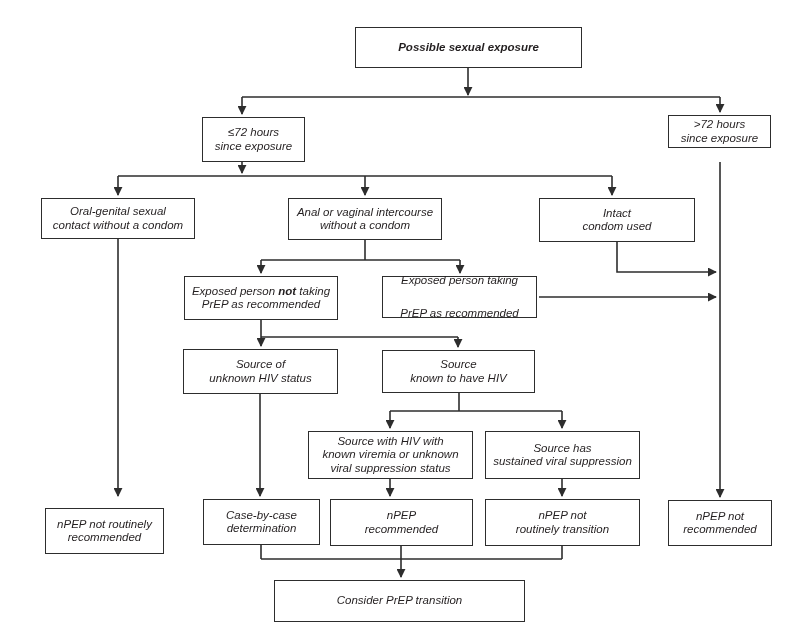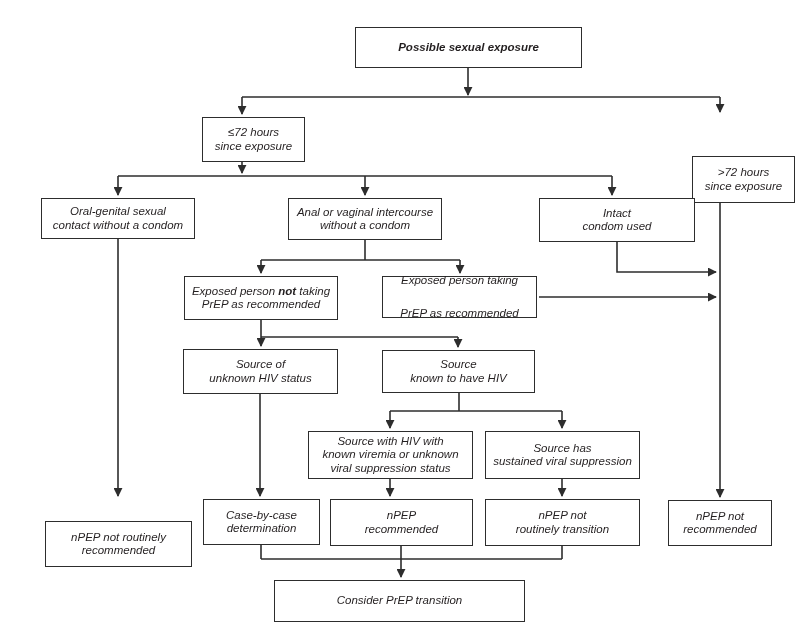--- a/index.html
+++ b/index.html
@@ -77,21 +77,21 @@
 
   <div class="node bold" style="left:355px;top:27px;width:227px;height:41px;">
     <span class="ln">Possible sexual exposure</span>
   </div>
 
   <div class="node" style="left:190px;top:117px;width:103px;height:45px;margin-left:12px;">
     <span class="ln">≤72 hours</span>
     <span class="ln">since exposure</span>
   </div>
 
-  <div class="node" style="left:692px;top:115px;width:103px;height:47px;margin-top:41px;">
+  <div class="node" style="left:668px;top:115px;width:103px;height:33px;">
     <span class="ln">&gt;72 hours</span>
     <span class="ln">since exposure</span>
   </div>
 
   <div class="node" style="left:41px;top:198px;width:154px;height:41px;">
     <span class="ln">Oral-genital sexual</span>
     <span class="ln">contact without a condom</span>
   </div>
 
   <div class="node" style="left:288px;top:198px;width:154px;height:42px;">
@@ -128,21 +128,21 @@
     <span class="ln">Source with HIV with</span>
     <span class="ln">known viremia or unknown</span>
     <span class="ln">viral suppression status</span>
   </div>
 
   <div class="node" style="left:485px;top:431px;width:155px;height:48px;">
     <span class="ln">Source has</span>
     <span class="ln">sustained viral suppression</span>
   </div>
 
-  <div class="node" style="left:45px;top:521px;width:147px;height:46px;">
+  <div class="node" style="left:45px;top:508px;width:119px;height:46px;">
     <span class="ln">nPEP not routinely</span>
     <span class="ln">recommended</span>
   </div>
 
   <div class="node" style="left:203px;top:499px;width:117px;height:46px;">
     <span class="ln">Case-by-case</span>
     <span class="ln">determination</span>
   </div>
 
   <div class="node" style="left:330px;top:499px;width:143px;height:47px;">

